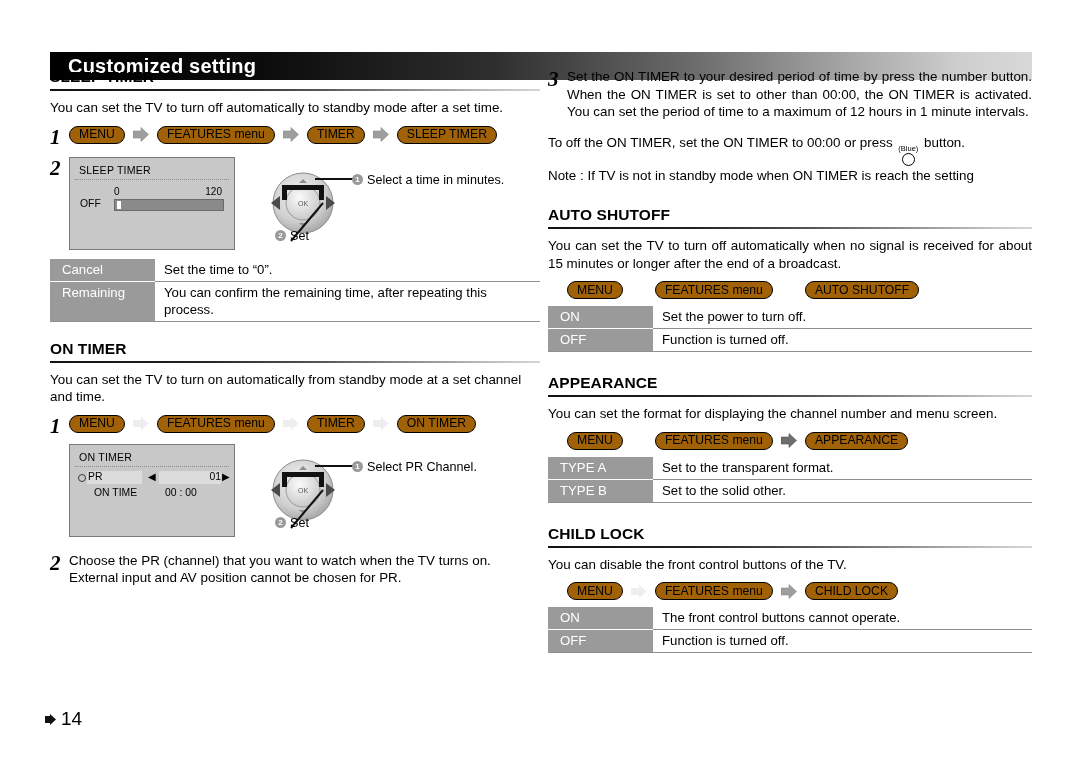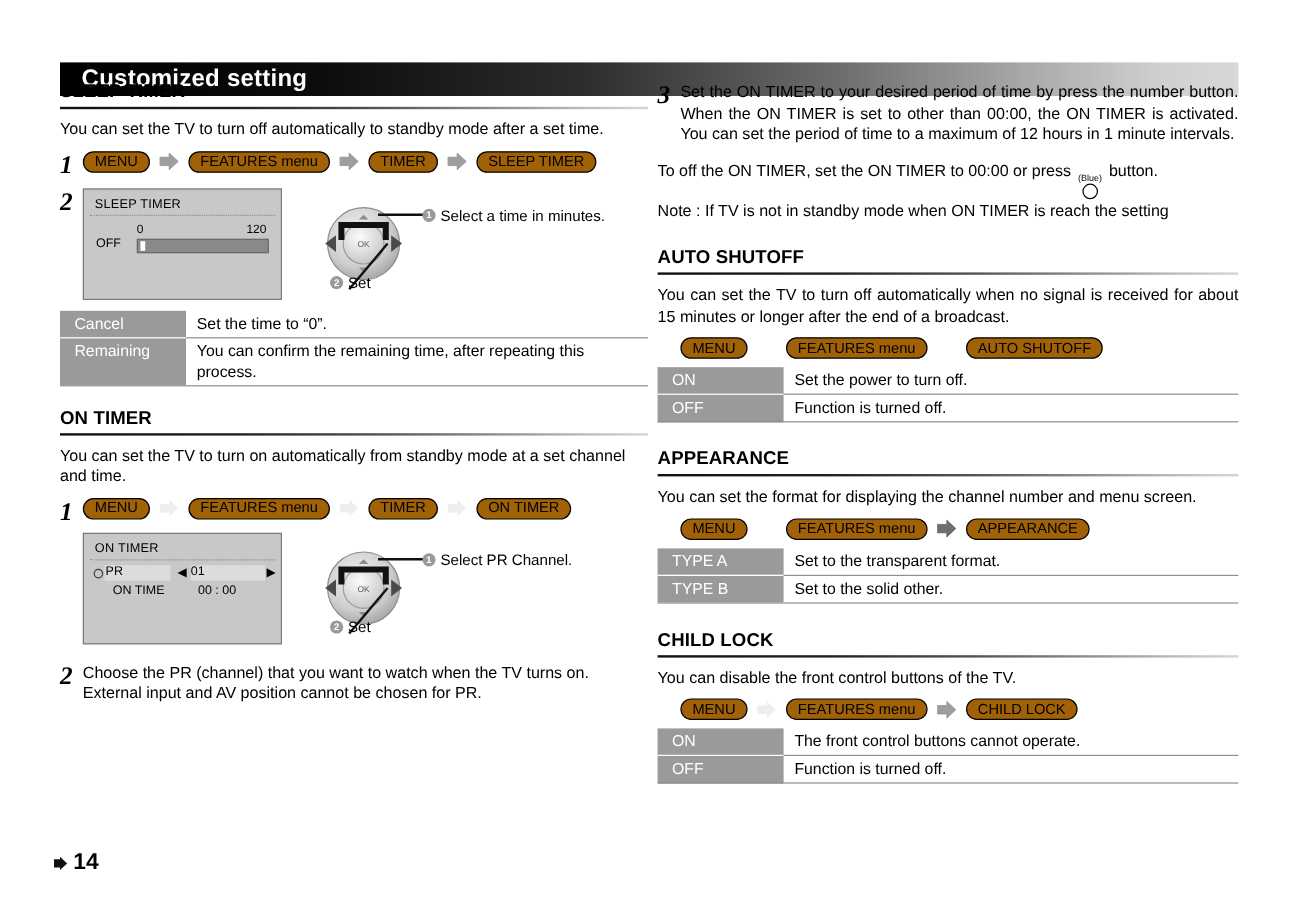--- a/index.html
+++ b/index.html
@@ -107,21 +107,21 @@
     width: 8px; height: 8px; border: 1.3px solid #3a3a3a; border-radius: 50%;
     background: #c8c8c8;
   }
   .ot-pr-lbl {
     position: absolute; left: 17px; top: 26px; width: 55px; height: 13px;
     background: #dcdcdc; font-size: 10.4px; padding-left: 1px;
   }
   .ot-left-a  { position: absolute; left: 78px; top: 26px; font-size: 10px; }
   .ot-val {
     position: absolute; left: 89px; top: 26px; width: 62px; height: 13px;
-    background: #dcdcdc; font-size: 10.4px; text-align: left;
+    background: #dcdcdc; font-size: 10.4px; text-align: right;
   }
   .ot-right-a { position: absolute; left: 152px; top: 26px; font-size: 10px; }
   .ot-time-lbl{ position: absolute; left: 24px; top: 42px; font-size: 10.4px; }
   .ot-time-val{ position: absolute; left: 95px; top: 42px; font-size: 10.4px; }
 
   
   .dpad-wrap { position: relative; width: 240px; height: 95px; }
   .callout-1 {
     position: absolute; left: 95px; top: 16px;
     font-size: 12.6px; white-space: nowrap;
@@ -156,21 +156,21 @@
   .note {
     font-size: 13.4px; line-height: 17.5px; margin-top: 8px;
     text-align: justify;
   }
   .note .hang { display: block; padding-left: 48px; text-align: left; }
 
   
   .pagenum {
     position: absolute; left: 44px; top: 708px;
     display: flex; align-items: center; gap: 4px;
-    font-size: 19px; font-weight: bold;
+    font-size: 19px; font-weight: normal;
   }
 
   .blue-btn {
     display: inline-flex; flex-direction: column; align-items: center;
     vertical-align: -4px; margin: 0 2px; line-height: 1;
   }
   .blue-lbl { font-size: 7.5px; line-height: 8px; }
   .blue-circ {
     width: 13px; height: 13px; border: 1.5px solid #000; border-radius: 50%;
   }

